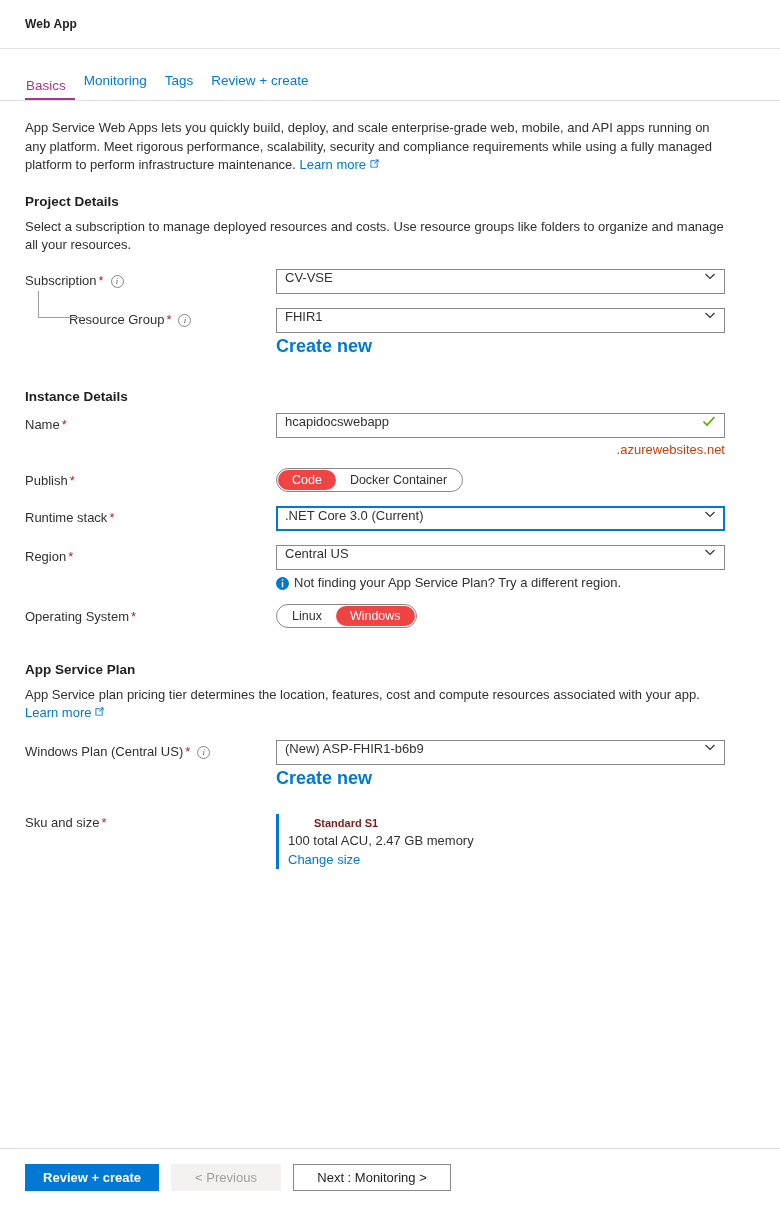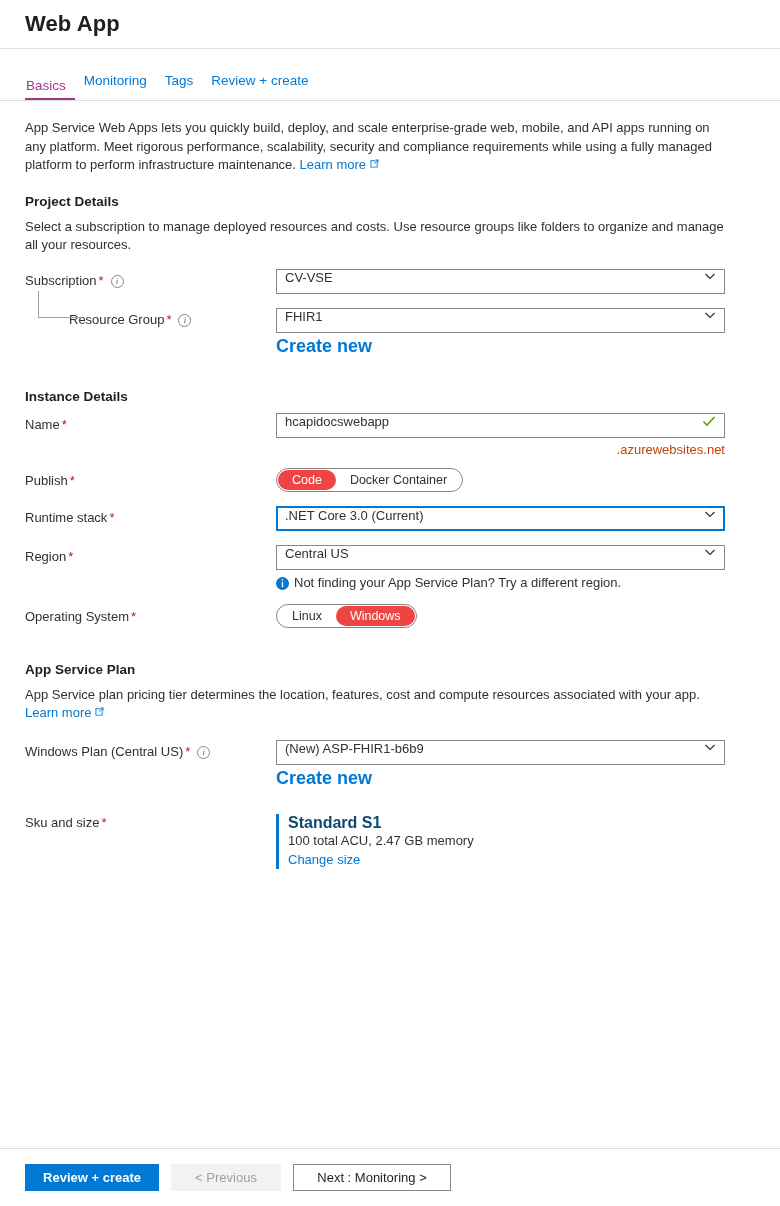--- a/index.html
+++ b/index.html
@@ -17,21 +17,21 @@
 
   
   .titlebar {
     height: 49px;
     border-bottom: 1px solid #e1dfdd;
     display: flex;
     align-items: center;
     padding-left: 25px;
   }
   .titlebar .page-title {
-    font-size: 22px;
+    font-size: 12px;
     font-weight: 600;
     color: #201f1e;
     letter-spacing: .1px;
   }
 
   
   .tabstrip {
     height: 52px;
     border-bottom: 1px solid #e1dfdd;
     display: flex;
@@ -221,21 +221,21 @@
   }
   .note .ico svg { display: block; }
 
   
   .sku-block {
     border-left: 3px solid #0078d4;
     padding: 0 0 0 9px;
     margin-top: 1px;
     line-height: 18.5px;
   }
-  .sku-title { font-size: 16px; font-weight: 700; color: #0c4a6e; }
+  .sku-title { font-size: 11px; font-weight: 700; color: #7f1d1d; margin-left: 26px; }
   .sku-desc { font-size: 13px; color: #323130; }
   .sku-link { font-size: 13px; }
 
   
   .tree {
     position: absolute;
     left: 13px;
     top: -17px;
     width: 44px;
     height: 27px;

